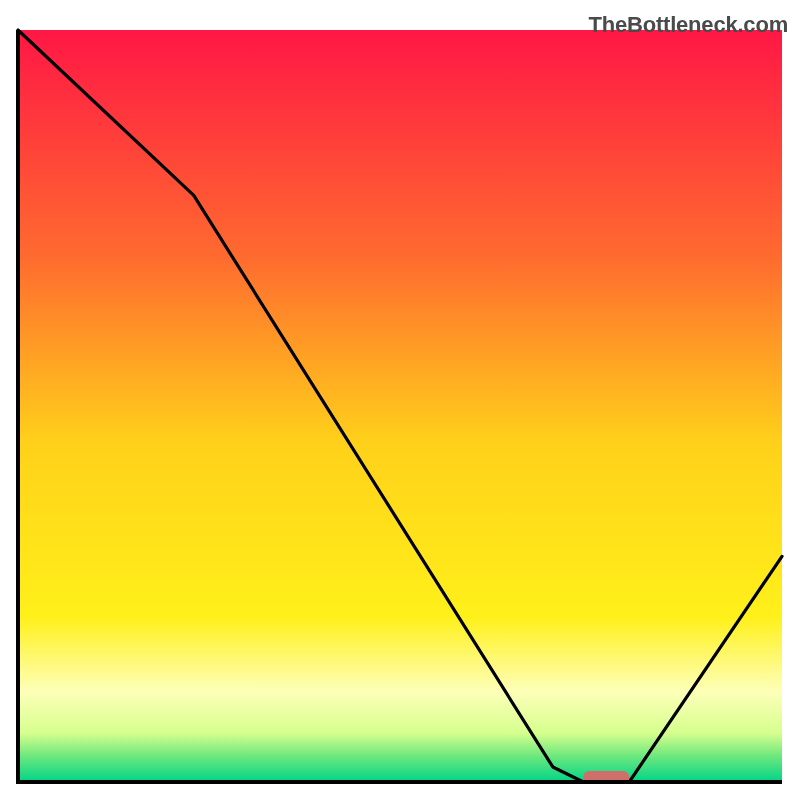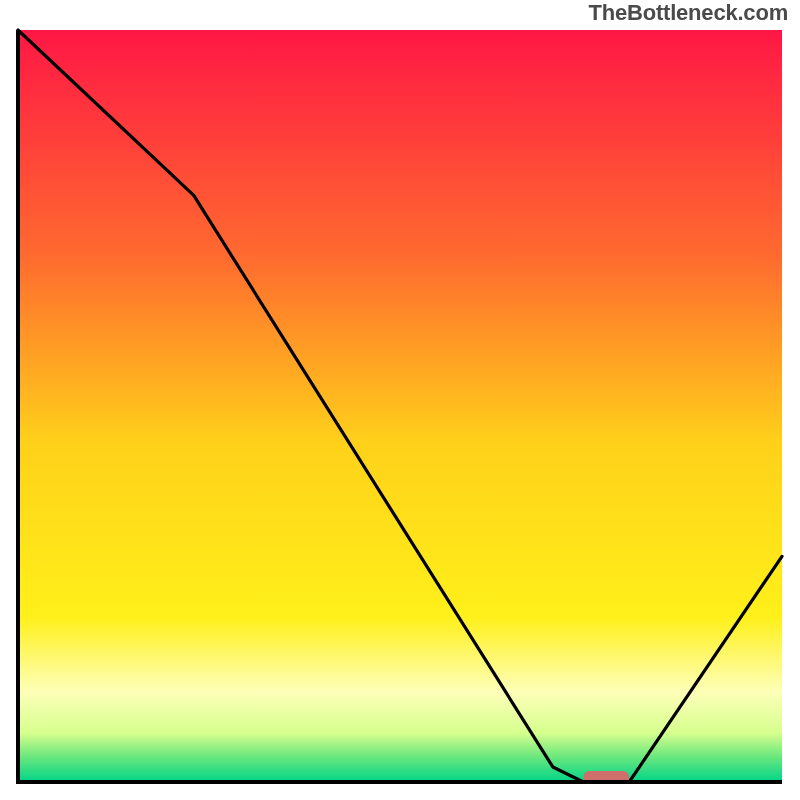--- a/index.html
+++ b/index.html
@@ -11,21 +11,21 @@
     background: #ffffff;
     font-family: Arial, Helvetica, sans-serif;
   }
   .container {
     position: relative;
     width: 800px;
     height: 800px;
   }
   .watermark {
     position: absolute;
-    top: 0;
+    top: 12px;
     right: 12px;
     font-size: 22px;
     font-weight: 600;
     color: #4a4a4a;
     letter-spacing: -0.2px;
     z-index: 10;
   }
   svg.chart {
     position: absolute;
     left: 0;

